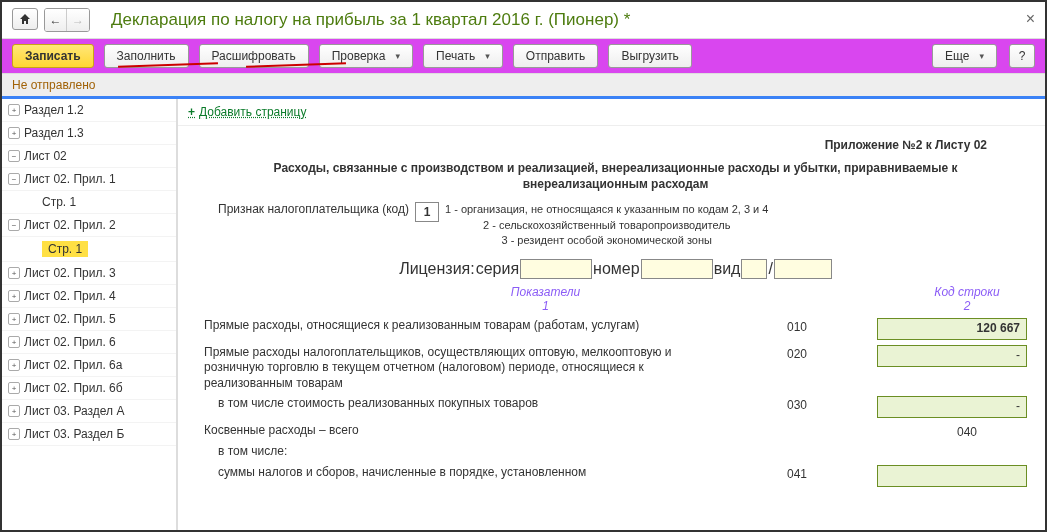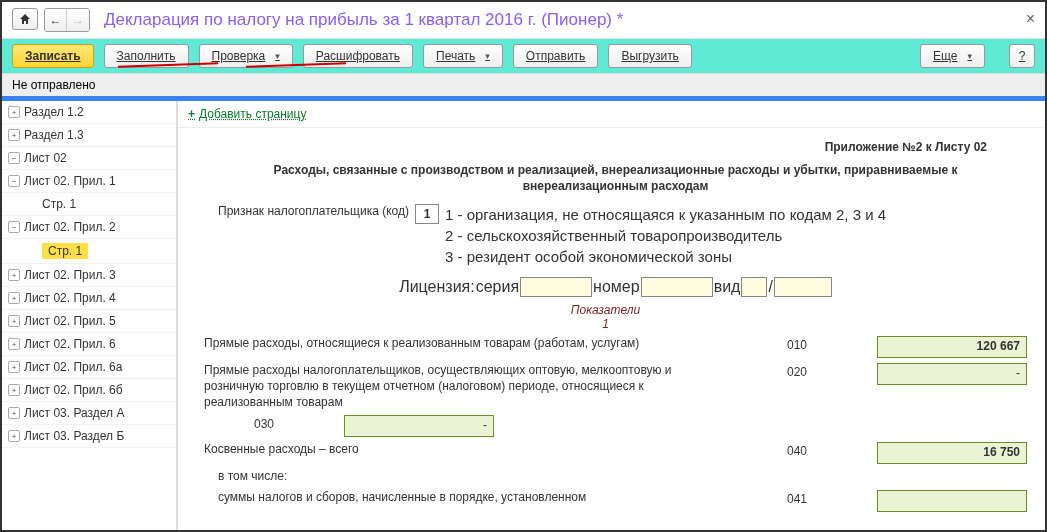--- a/index.html
+++ b/index.html
@@ -5,54 +5,54 @@
   * { box-sizing: border-box; }
   body { margin: 0; font-family: Arial, sans-serif; font-size: 12px; background: #fff; color: #333; }
   .window { width: 1047px; height: 532px; border: 2px solid #333; position: relative; overflow: hidden; display: flex; flex-direction: column; }
   .titlebar { display: flex; align-items: center; padding: 6px 10px; border-bottom: 1px solid #ddd; background: #fff; }
   .titlebar-left { display: flex; gap: 6px; }
   .icon-btn { width: 26px; height: 22px; border: 1px solid #999; border-radius: 3px; background: linear-gradient(#fff,#eee); display: inline-flex; align-items: center; justify-content: center; cursor: pointer; font-size: 12px; }
   .nav-group { display: flex; border: 1px solid #999; border-radius: 3px; overflow: hidden; }
   .nav-btn { width: 22px; height: 22px; background: linear-gradient(#fff,#eee); display: inline-flex; align-items:center; justify-content:center; cursor:pointer; border: none; }
   .nav-btn:first-child { border-right: 1px solid #ccc; }
   .nav-btn.disabled { color: #bbb; cursor: default; }
-  .title { margin-left: 14px; font-size: 17px; color: #8b5cf6; }
+  .title { margin-left: 21px; font-size: 17px; color: #4d7c0f; }
   .close-x { position: absolute; right: 10px; top: 8px; font-size: 16px; color: #666; cursor: pointer; }
-  .toolbar { display: flex; align-items: center; padding: 5px 10px; gap: 10px; background: #5eead4; border-bottom: 1px solid #ddd; position: relative; text-decoration: underline; }
+  .toolbar { display: flex; align-items: center; padding: 5px 10px; gap: 10px; background: #d946ef; border-bottom: 1px solid #ddd; position: relative; }
   .btn { height: 24px; padding: 0 12px; border: 1px solid #999; border-radius: 3px; background: linear-gradient(#fff,#eee); display: inline-flex; align-items: center; gap: 6px; cursor: pointer; font-size: 12px; color: #333; white-space: nowrap; }
   .btn-yellow { background: linear-gradient(#ffe777,#ffd633); border-color: #c8a415; font-weight: bold; }
   .btn-drop::after { content: "▾"; font-size: 9px; color: #555; margin-left: 4px; }
-  .toolbar-right { margin-left: auto; display: flex; gap: 24px; }
-  .statusbar { padding: 4px 10px; font-size: 12px; color: #000000; background:#eee; border-bottom:5px solid #3b82f6; }
+  .toolbar-right { margin-left: auto; display: flex; gap: 12px; }
+  .statusbar { padding: 4px 10px; font-size: 12px; color: #a16207; background:#eee; border-bottom:3px solid #3b82f6; }
   .underlines { position: absolute; top: 62px; left: 116px; width: 250px; height: 20px; pointer-events: none; }
   .redline { position: absolute; height: 0; border-top: 2px solid #c00; width: 100px; transform: rotate(-2deg); }
   .body { flex: 1; display: flex; overflow: hidden; }
   .sidebar { width: 175px; border-right: 1px solid #ddd; overflow-y: auto; background: #fff; }
   .side-item { display: flex; align-items: center; padding: 4px 6px 4px 22px; cursor: pointer; color: #333; white-space: nowrap; position: relative; border-bottom: 1px solid #f3f3f3; }
   .side-item .toggler { position: absolute; left: 6px; width: 12px; height: 12px; border: 1px solid #aaa; display: inline-flex; align-items:center; justify-content:center; font-size: 8px; color: #555; border-radius:2px; }
   .side-child { padding-left: 40px; }
   .side-child.selected { background: transparent; }
   .side-child.selected span.lbl { background: #ffe044; padding: 1px 6px; }
   .side-active-parent { font-weight: normal; }
   .content { flex: 1; display: flex; flex-direction: column; overflow: hidden; border-left: 1px solid #ddd; }
   .add-page-bar { padding: 6px 10px; border-bottom: 1px solid #eee; }
   .add-page { color: #0b7b2a; text-decoration: underline dotted; cursor: pointer; display: inline-flex; align-items:center; gap:4px; }
   .add-page .plus { color: #0b7b2a; font-weight: bold; }
   .doc { flex: 1; overflow: auto; padding: 8px 18px 14px 26px; position: relative; }
   .doc-right-title { text-align: right; font-weight: bold; margin: 4px 40px 8px 0; }
   .doc-title { text-align: center; font-weight: bold; margin: 0 30px 10px 30px; line-height: 1.35; }
   .row { display: flex; align-items: flex-start; margin: 6px 14px; }
   .codebox { width: 24px; height: 20px; border: 1px solid #888; display: inline-flex; align-items:center; justify-content:center; background:#fff; margin: 0 6px; font-weight:bold; }
-  .hints { font-size: 15px; color: #333; line-height: 1.4; }
+  .hints { font-size: 11px; color: #333; line-height: 1.4; text-align: center; }
   .license-row { display: flex; align-items: center; gap: 1px; justify-content: center; margin: 10px 0 6px 0; font-size:16px; }
   .smallbox { height: 20px; border: 1px solid #888; background: #fffde0; display:inline-block; }
   .w80 { width: 72px; }
   .w60 { width: 58px; }
   .w30 { width: 26px; }
-  .cols-head { display: flex; font-style: italic; color: #7f1d1d; margin: 6px 0 2px 0; }
+  .cols-head { display: flex; font-style: italic; color: #8b5cf6; margin: 6px 0 2px 0; }
   .cols-head .c1 { flex: 1; text-align:center; padding-right: 20px; }
   .cols-head .c2 { width: 120px; text-align:center; }
   .cols-head .c3 { width: 170px; text-align:center; }
   .data-row { display: flex; align-items: flex-start; margin: 5px 0; }
   .data-row .lbl { flex: 1; padding-right: 10px; line-height: 1.3; }
   .data-row .code { width: 120px; text-align: center; padding-top: 2px; }
   .data-row .valwrap { width: 170px; display:flex; justify-content:flex-end; }
   .valbox { width: 150px; height: 22px; border: 1px solid #6b8e23; background: #eaf3d4; text-align: right; padding: 2px 6px; font-weight: bold; color:#333; }
   .valbox.empty { font-weight: normal; color:#333; }
   .indent { padding-left: 14px; }
@@ -76,22 +76,22 @@
         <span class="nav-btn disabled">→</span>
       </span>
     </div>
     <div class="title">Декларация по налогу на прибыль за 1 квартал 2016 г. (Пионер) *</div>
     <div class="close-x">×</div>
   </div>
 
   <div class="toolbar">
     <span class="btn btn-yellow">Записать</span>
     <span class="btn">Заполнить</span>
+    <span class="btn">Расшифровать</span>
     <span class="btn btn-drop">Проверка</span>
-    <span class="btn">Расшифровать</span>
     <span class="btn btn-drop">Печать</span>
     <span class="btn">Отправить</span>
     <span class="btn">Выгрузить</span>
     <div class="toolbar-right">
       <span class="btn btn-drop">Еще</span>
       <span class="btn" style="width:26px;justify-content:center;padding:0">?</span>
     </div>
   </div>
 
   <div class="underlines">
@@ -190,49 +190,48 @@
           <span>номер</span>
           <span class="smallbox w80"></span>
           <span>вид</span>
           <span class="smallbox w30"></span>
           <span>/</span>
           <span class="smallbox w60"></span>
         </div>
 
         <div class="cols-head">
           <div class="c1"><span>Показатели</span><br><span>1</span></div>
+          <div class="c2"><span>Код строки</span><br><span>2</span></div>
         </div>
 
         <div id="datarows">
             <div class="data-row">
               <div class="lbl">Прямые расходы, относящиеся к реализованным товарам (работам, услугам)</div>
               <div class="code">010</div>
               <div class="valwrap">
                 <div class="valbox">120 667</div>
               </div>
             </div>
             <div class="data-row">
               <div class="lbl">Прямые расходы налогоплательщиков, осуществляющих оптовую, мелкооптовую и розничную торговлю в текущем отчетном (налоговом) периоде, относящиеся к реализованным товарам</div>
               <div class="code">020</div>
               <div class="valwrap">
                 <div class="valbox empty">-</div>
               </div>
             </div>
             <div class="data-row">
+              <div class="lbl indent">в том числе стоимость реализованных покупных товаров</div>
               <div class="code">030</div>
               <div class="valwrap">
                 <div class="valbox empty">-</div>
               </div>
             </div>
             <div class="data-row">
               <div class="lbl">Косвенные расходы – всего</div>
               <div class="code">040</div>
-              <div class="valwrap">
-                <div class="valbox">16 750</div>
-              </div>
             </div>
             <div class="data-row">
               <div class="lbl indent">в том числе:</div>
               <div class="code"></div>
               <div class="valwrap"></div>
             </div>
             <div class="data-row">
               <div class="lbl indent">суммы налогов и сборов, начисленные в порядке, установленном</div>
               <div class="code">041</div>
               <div class="valwrap">

